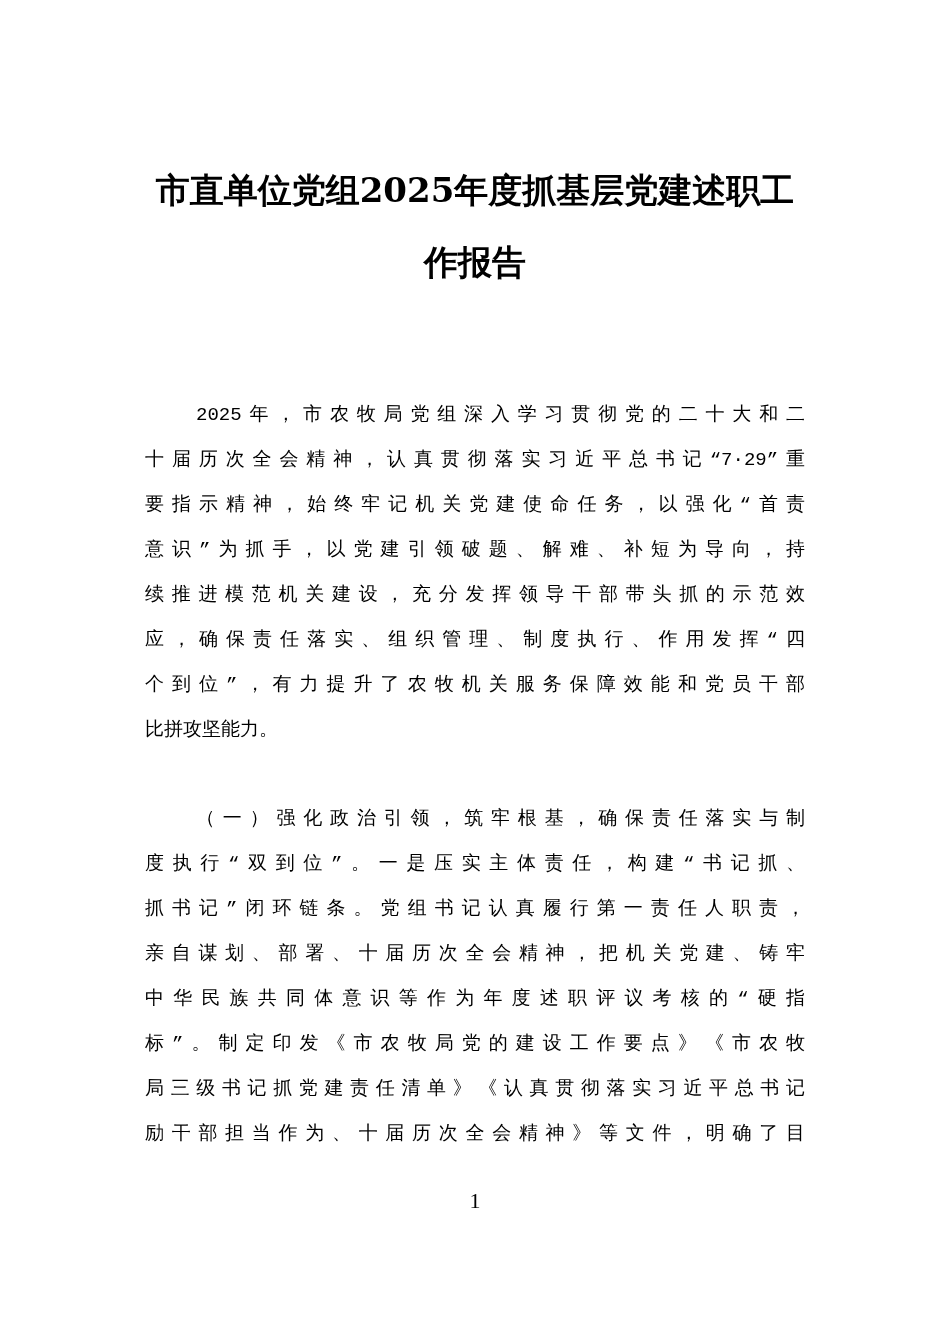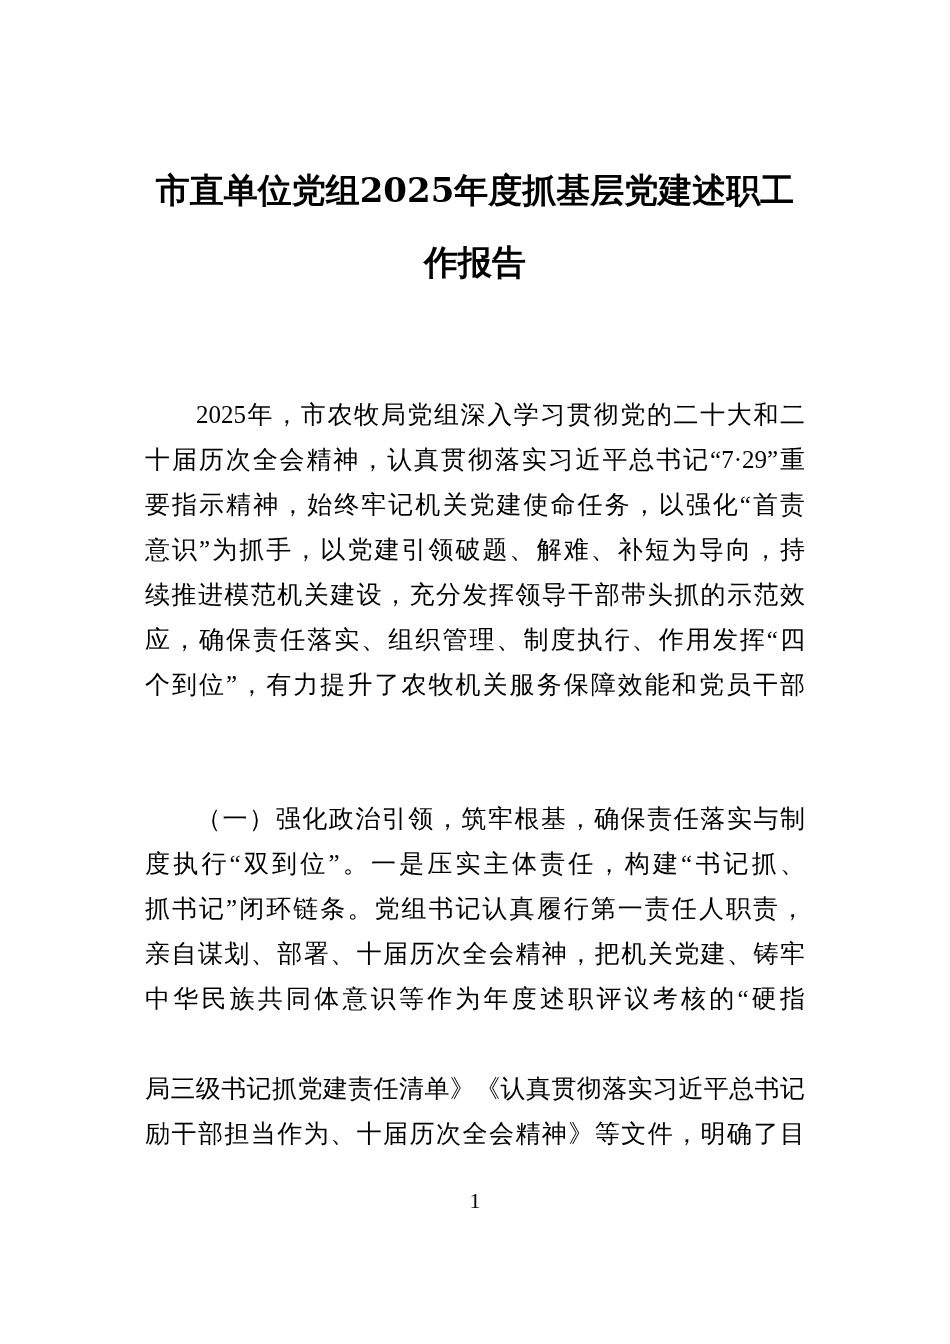--- a/index.html
+++ b/index.html
@@ -10,22 +10,22 @@
   .page { position: absolute; left: 0; top: 0; width: 950px; height: 1344px; background: #fff; }
   .title {
     position: absolute; left: 145px; width: 660px; text-align: center;
     font-size: 34px; font-weight: bold; letter-spacing: 0px;
     font-family: "DejaVu Serif", "Liberation Serif", serif;
   }
   .title.l1 { top: 168px; }
   .title.l2 { top: 240px; }
   .line {
     position: absolute; left: 145px; width: 660px; height: 36px;
-    font-size: 25px; line-height: 36px; white-space: nowrap;
-    font-family: Liberation Serif, serif;
+    font-size: 19px; line-height: 36px; white-space: nowrap;
+    font-family: Liberation Mono, monospace;
     text-align: justify; text-align-last: justify;
   }
   .line.last { text-align-last: left; }
   .line.indent { left: 196px; width: 609px; }
   .heading {
     position: absolute; left: 196px; top: 756px; font-size: 23px; font-weight: bold;
     font-family: "DejaVu Sans", "Liberation Sans", sans-serif; line-height: 36px;
   }
   .pagenum {
     position: absolute; left: 0; width: 950px; top: 1188px; text-align: center;
@@ -39,24 +39,26 @@
   <div class="title l1">市直单位党组2025年度抓基层党建述职工</div>
   <div class="title l2">作报告</div>
 
   <div class="line indent" style="top:397px">2025年，市农牧局党组深入学习贯彻党的二十大和二</div>
   <div class="line" style="top:442px">十届历次全会精神，认真贯彻落实习近平总书记“7·29”重</div>
   <div class="line" style="top:487px">要指示精神，始终牢记机关党建使命任务，以强化“首责</div>
   <div class="line" style="top:532px">意识”为抓手，以党建引领破题、解难、补短为导向，持</div>
   <div class="line" style="top:577px">续推进模范机关建设，充分发挥领导干部带头抓的示范效</div>
   <div class="line" style="top:622px">应，确保责任落实、组织管理、制度执行、作用发挥“四</div>
   <div class="line" style="top:667px">个到位”，有力提升了农牧机关服务保障效能和党员干部</div>
+  <div class="line last" style="top:712px">比拼攻坚能力。</div>
 
 
   <div class="line indent" style="top:801px">（一）强化政治引领，筑牢根基，确保责任落实与制</div>
   <div class="line" style="top:846px">度执行“双到位”。一是压实主体责任，构建“书记抓、</div>
   <div class="line" style="top:891px">抓书记”闭环链条。党组书记认真履行第一责任人职责，</div>
   <div class="line" style="top:936px">亲自谋划、部署、十届历次全会精神，把机关党建、铸牢</div>
   <div class="line" style="top:981px">中华民族共同体意识等作为年度述职评议考核的“硬指</div>
+  <div class="line" style="top:1026px">标”。制定印发《市农牧局党的建设工作要点》《市农牧</div>
   <div class="line" style="top:1071px">局三级书记抓党建责任清单》《认真贯彻落实习近平总书记</div>
   <div class="line" style="top:1116px">励干部担当作为、十届历次全会精神》等文件，明确了目</div>
 
   <div class="pagenum">1</div>
 </div>
 
 </body></html>

